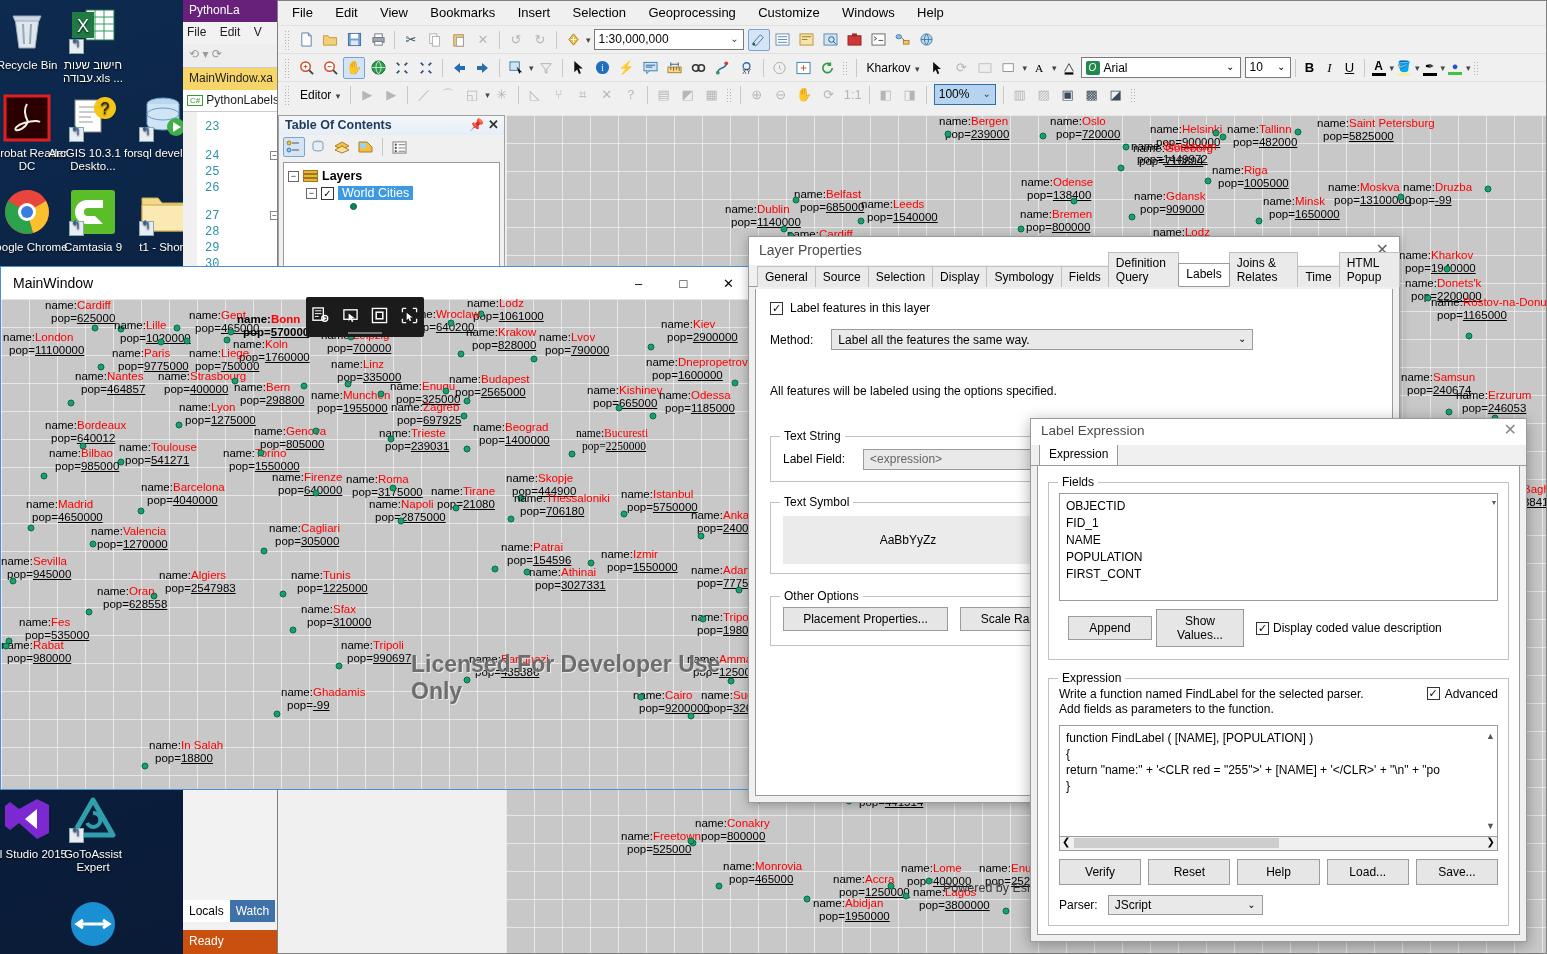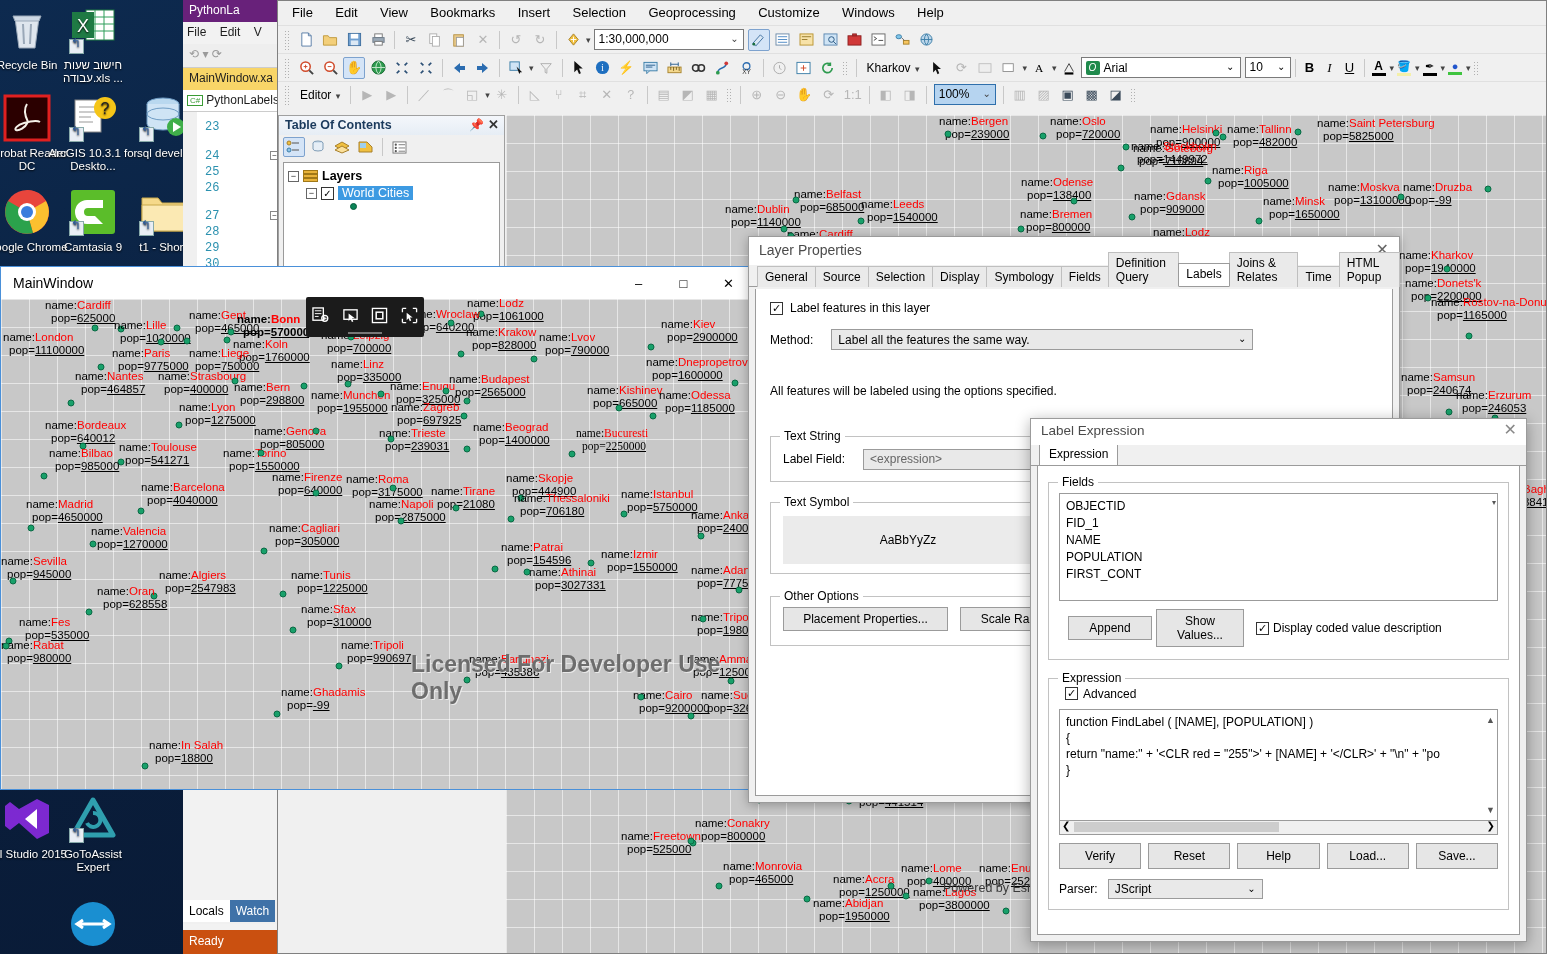--- a/index.html
+++ b/index.html
@@ -1187,20 +1187,24 @@
           <span class="btn" style="width:84px">Append</span>
           <span class="btn" style="width:88px">Show Values...</span>
           <span class="cbx" style="margin-left:8px">✓</span>
           <span>Display coded value description</span>
         </div>
       </div>
 
       <div class="grpbox" style="margin-top:18px; padding:8px 10px 10px">
         <span class="lg">Expression</span>
         <div style="display:flex; align-items:flex-start;">
+          <div style="flex:1; line-height:15px;">
+            <div>Write a function named FindLabel for the selected parser.</div>
+            <div>Add fields as parameters to the function.</div>
+          </div>
           <span class="cbx" style="margin:0 5px 0 6px">✓</span>
           <span>Advanced</span>
         </div>
 
         <div class="exprbox" style="margin-top:8px">
           <div>function FindLabel ( [NAME], [POPULATION] )</div>
           <div>{</div>
           <div>  return "name:" + '&lt;CLR red = "255"&gt;' + [NAME] + '&lt;/CLR&gt;' + "\n" + "po</div>
           <div>}</div>
           <div class="vscroll">

